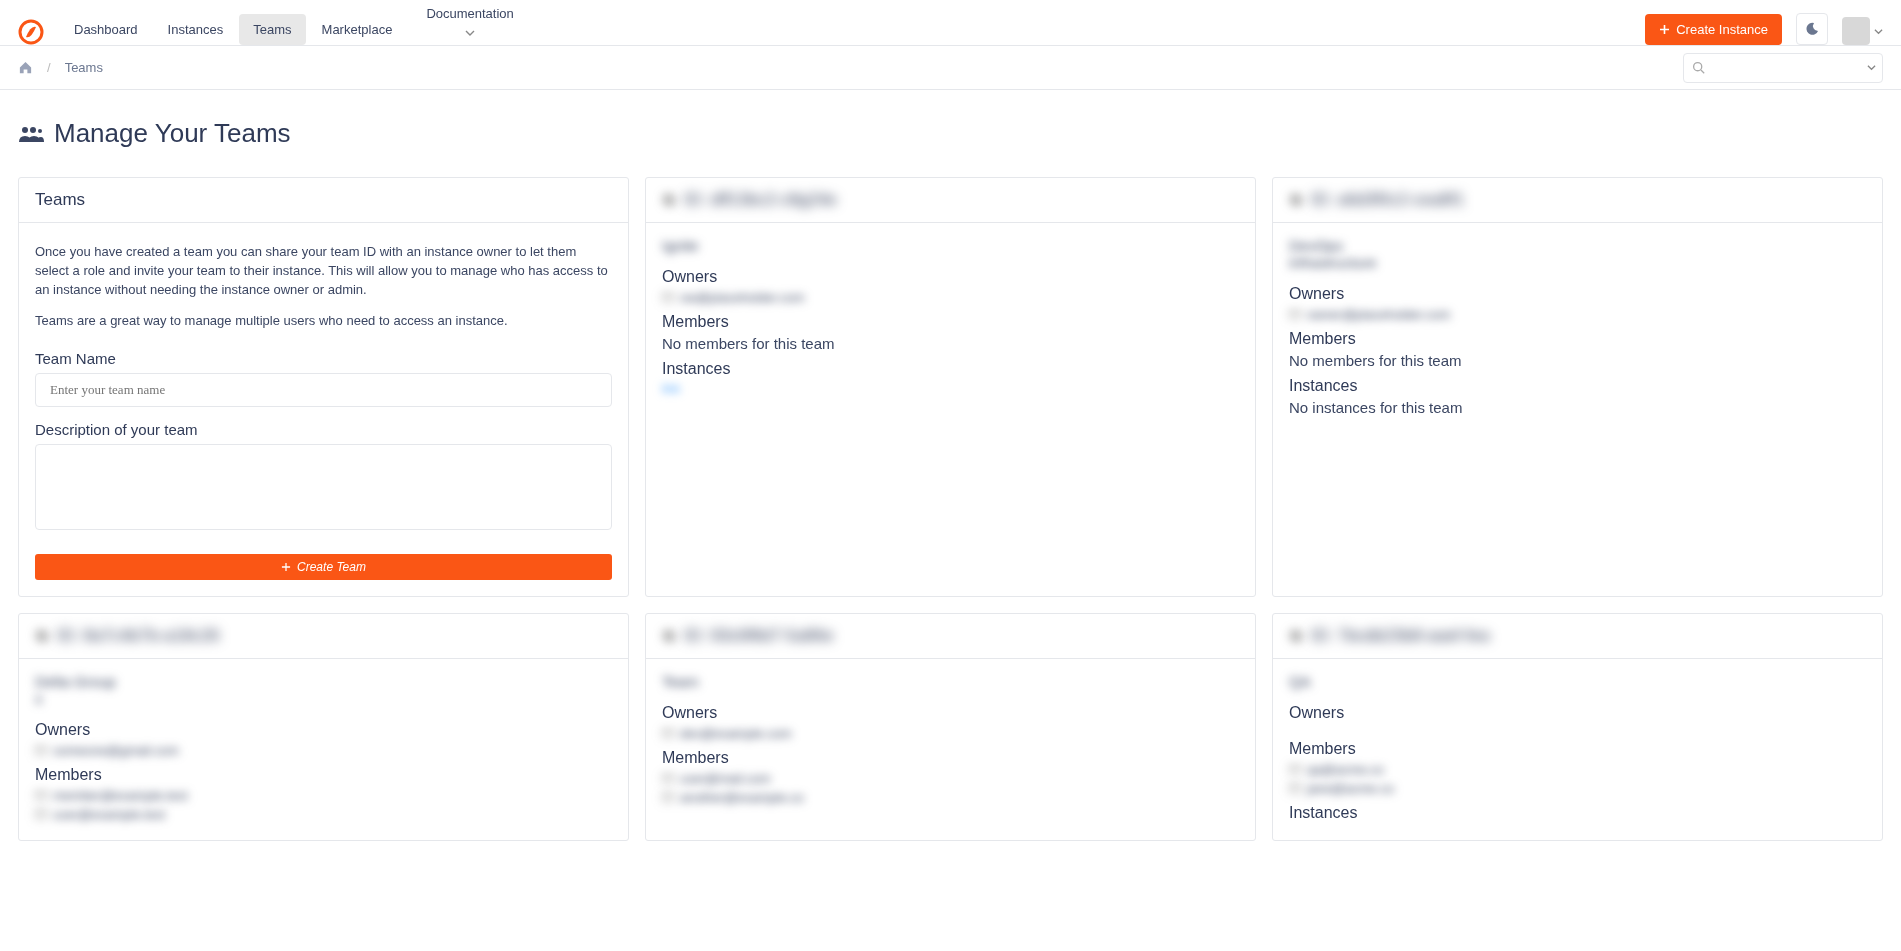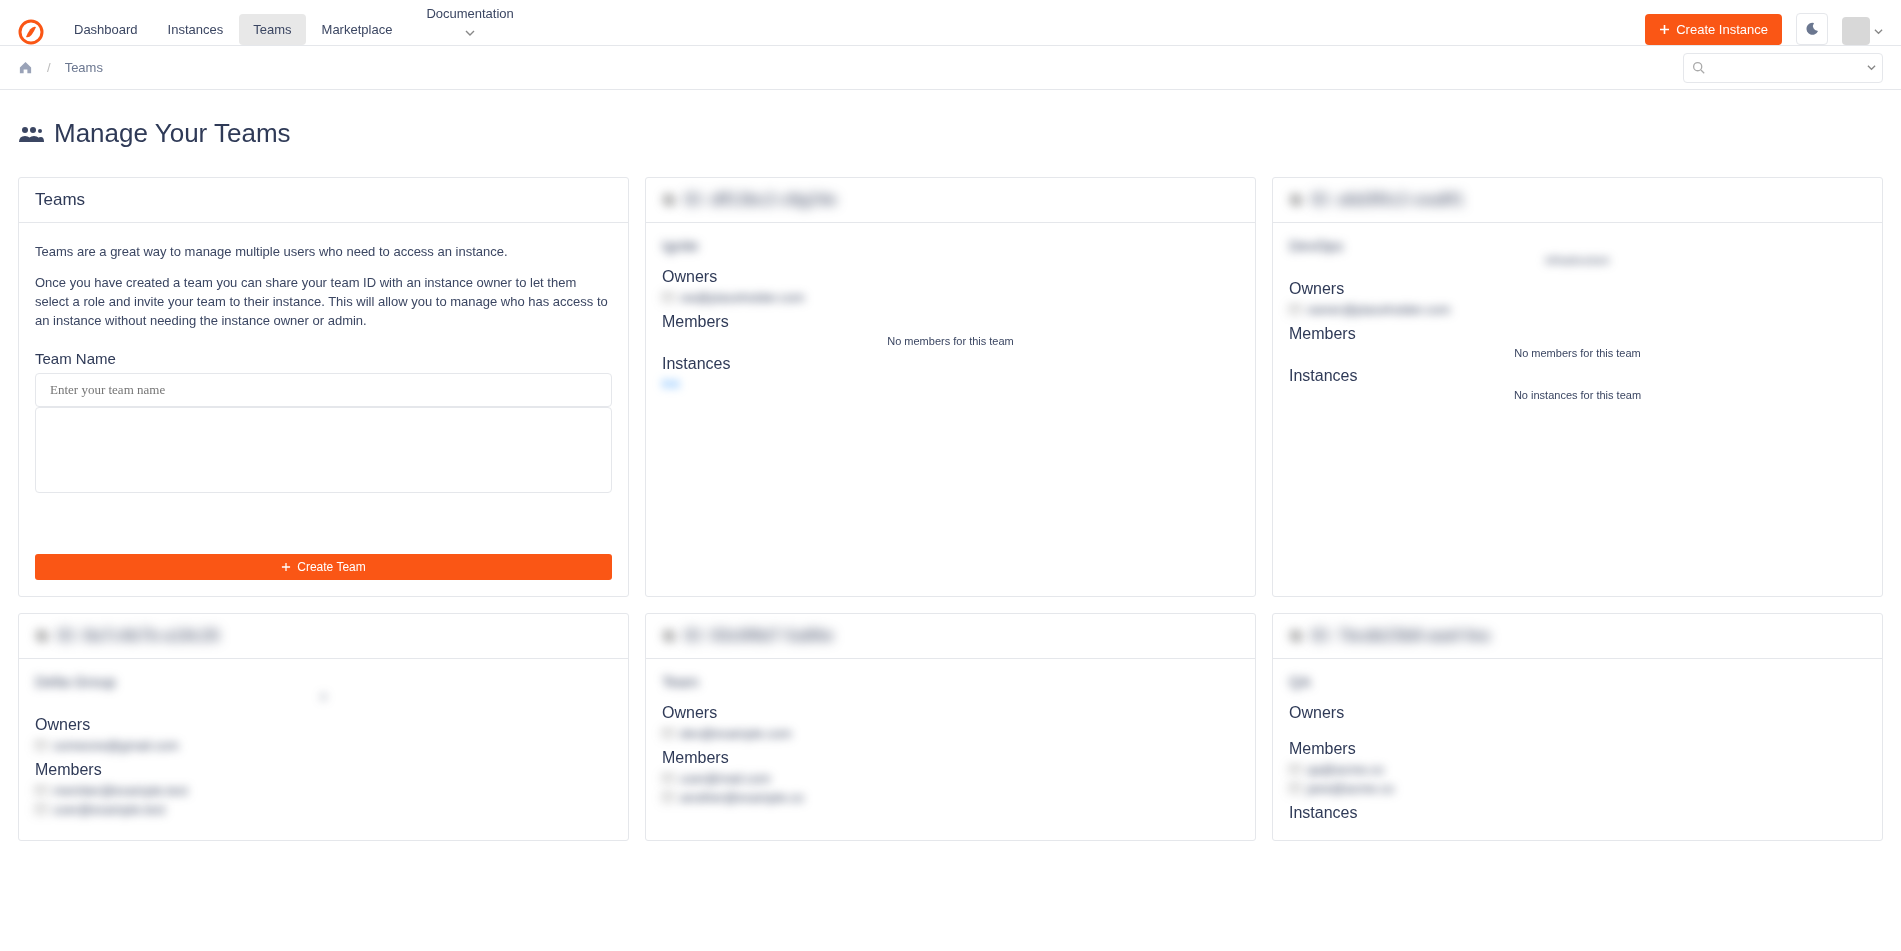--- a/index.html
+++ b/index.html
@@ -105,21 +105,21 @@
   .card.short{min-height:220px;}
   .card-header{
     padding:12px 16px;
     border-bottom:1px solid var(--border);
     display:flex;align-items:center;gap:8px;
     color:var(--heading);font-size:17px;
   }
   .card-body{padding:14px 16px;flex:1;display:flex;flex-direction:column;}
   .card-footer{padding:10px 16px 16px 16px;}
   .section-label{color:var(--heading);font-size:16px;margin:8px 0 4px 0;}
-  .small-note{font-size:11px;color:var(--text);text-align:center;}
+  .small-note{font-size:15px;color:var(--text);}
   .blurred{filter:blur(5px);}
   .blurred-strong{filter:blur(6px);}
   .row-icon{display:flex;align-items:center;gap:6px;font-size:13px;}
   .link{color:var(--link);font-size:12px;cursor:pointer;filter:blur(4px);}
 
   
   .desc{font-size:13px;color:var(--text);margin:6px 0;line-height:1.45;}
   .field-label{font-size:15px;color:var(--heading);margin-top:14px;margin-bottom:6px;}
   .input,.textarea{
     width:100%;
@@ -131,20 +131,21 @@
     font-family:Liberation Serif, serif;
   }
   .textarea{height:86px;resize:none;}
   .btn-wide{
     width:100%;
     background:var(--orange);
     color:#fff;border:none;border-radius:3px;
     padding:6px 0;font-size:12px;
     display:flex;align-items:center;justify-content:center;gap:6px;
     cursor:pointer;
+    font-style:italic;
   }
 
   svg{display:block;}
   .chev-s{transform:translateY(1px);}
 </style>
 </head>
 <body>
 
 <div class="topnav">
   <div class="logo">
@@ -225,24 +226,25 @@
     <span>Manage Your Teams</span>
   </h1>
 
   <div class="cards">
 
     <div class="card">
       <div class="card-header">
         <span>Teams</span>
       </div>
       <div class="card-body">
+        <p class="desc">Once you have created a team you can share your team ID with an instance owner to let them select a role and invite your team to their instance. This will allow you to manage who has access to an instance without needing the instance owner or admin.</p>
         <p class="desc">Teams are a great way to manage multiple users who need to access an instance.</p>
-        <p class="desc">Once you have created a team you can share your team ID with an instance owner to let them select a role and invite your team to their instance. This will allow you to manage who has access to an instance without needing the instance owner or admin.</p>
         <div class="field-label">Team Name</div>
         <input class="input" type="text" placeholder="Enter your team name" style="">
+        <div class="field-label">Description of your team</div>
         <textarea class="textarea" style=""></textarea>
       </div>
       <div class="card-footer">
         <button class="btn-wide">
           <svg width="10" height="10" viewBox="0 0 11 11">
               <path d="M5.5 1 V10 M1 5.5 H10" stroke="#fff" stroke-width="1.4"></path>
             </svg>
           <span>Create Team</span>
         </button>
       </div>

